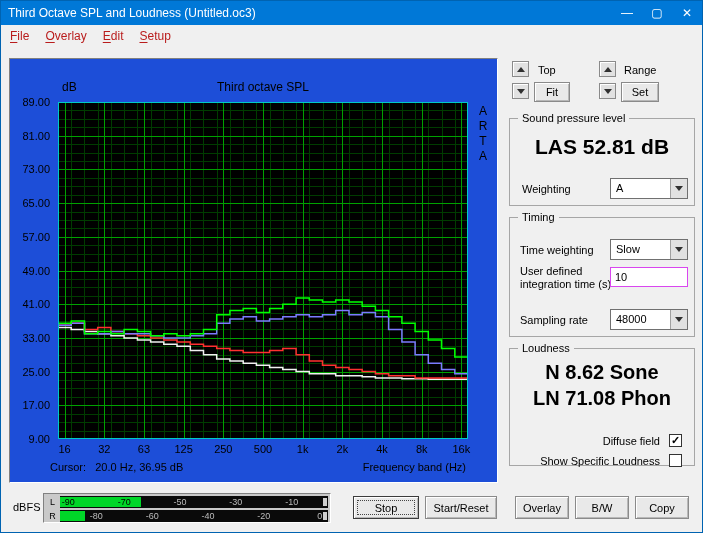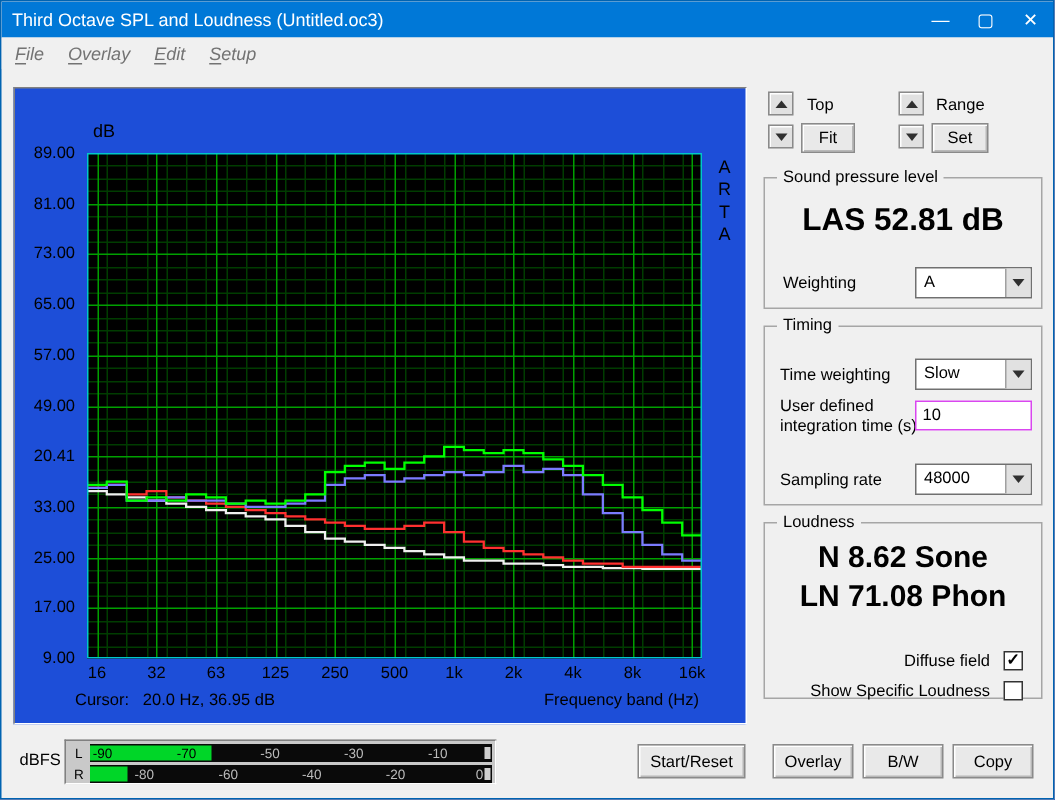--- a/index.html
+++ b/index.html
@@ -12,21 +12,21 @@
   
   .titlebar{ position:absolute; top:0; left:0; right:0; height:24px; background:#0078d7;
     display:flex; align-items:center; color:#fff; }
   .titlebar .title{ flex:1; font-size:12px; padding-left:7px; white-space:nowrap; overflow:hidden; }
   .win-controls{ display:flex; height:100%; }
   .win-btn{ width:30px; height:100%; display:flex; align-items:center; justify-content:center;
     font-size:12px; color:#fff; cursor:default; }
   
   .menubar{ position:absolute; top:24px; left:0; right:0; height:21px; background:#f0f0f0;
     display:flex; align-items:center; font-size:12px; padding-left:1px; }
-  .menu-item{ padding:2px 8px; color:#737373;font-style:italic; }
+  .menu-item{ padding:2px 8px; color:#b91c1c; }
   .menu-item u{ text-underline-offset:2px; }
   
   .chart-panel{ position:absolute; left:8px; top:57px; width:489px; height:425px;
     background:#1d4ed8; border:1px solid; border-color:#808080 #ffffff #ffffff #808080; }
   .plot-title{ position:absolute; top:21px; left:48px; width:410px; text-align:center;
     font-size:12px; color:#000; }
   .plot-unit{ position:absolute; top:21px; left:52px; font-size:12px; color:#000; }
   .plot-svg{ position:absolute; left:48px; top:43px; width:410px; height:337px; background:#000; display:block; }
   .y-tick{ position:absolute; right:447px; width:40px; text-align:right; font-size:11px; color:#000; }
   .x-tick{ position:absolute; top:384px; transform:translateX(-50%); font-size:11px; color:#000; }
@@ -92,28 +92,29 @@
 
   <div class="menubar" id="menuBar">
       <div class="menu-item"><u>F</u><span>i</span><span>l</span><span>e</span></div>
       <div class="menu-item"><u>O</u><span>v</span><span>e</span><span>r</span><span>l</span><span>a</span><span>y</span></div>
       <div class="menu-item"><u>E</u><span>d</span><span>i</span><span>t</span></div>
       <div class="menu-item"><u>S</u><span>e</span><span>t</span><span>u</span><span>p</span></div>
     </div>
 
   <div class="chart-panel">
     <div class="plot-unit">dB</div>
+    <div class="plot-title">Third octave SPL</div>
     <div id="yLabels">
         <div class="y-tick" style="top: 37px;">89.00</div>
         <div class="y-tick" style="top: 70.7px;">81.00</div>
         <div class="y-tick" style="top: 104.4px;">73.00</div>
         <div class="y-tick" style="top: 138.1px;">65.00</div>
         <div class="y-tick" style="top: 171.8px;">57.00</div>
         <div class="y-tick" style="top: 205.5px;">49.00</div>
-        <div class="y-tick" style="top: 239.2px;">20.41</div>
+        <div class="y-tick" style="top: 239.2px;">41.00</div>
         <div class="y-tick" style="top: 272.9px;">33.00</div>
         <div class="y-tick" style="top: 306.6px;">25.00</div>
         <div class="y-tick" style="top: 340.3px;">17.00</div>
         <div class="y-tick" style="top: 374px;">9.00</div>
       </div>
     <svg id="plotSvg" class="plot-svg" viewBox="0 0 410 337">
         <line x1="0" y1="329.5" x2="410" y2="329.5" stroke="#003c00" stroke-width="1"></line>
         <line x1="0" y1="320.5" x2="410" y2="320.5" stroke="#003c00" stroke-width="1"></line>
         <line x1="0" y1="312.5" x2="410" y2="312.5" stroke="#003c00" stroke-width="1"></line>
         <line x1="0" y1="295.5" x2="410" y2="295.5" stroke="#003c00" stroke-width="1"></line>
@@ -308,20 +309,24 @@
           <span class="meter-tick" style="left: 13.5%;">-80</span>
           <span class="meter-tick" style="left: 34.4%;">-60</span>
           <span class="meter-tick" style="left: 55.2%;">-40</span>
           <span class="meter-tick" style="left: 76%;">-20</span>
           <span class="meter-tick" style="left: 96.9%;">0</span>
           <div class="meter-endcap"></div>
         </div>
       </div>
     </div>
 
+  <div class="btn default-btn" style="left:352px; top:495px; width:66px; height:23px;">
+    <span>Stop</span>
+    <span class="focus-rect"></span>
+  </div>
   <div class="btn" style="left:424px; top:495px; width:72px; height:23px;">
       <span>Start/Reset</span>
     </div>
   <div class="btn" style="left:514px; top:495px; width:54px; height:23px;">
       <span>Overlay</span>
     </div>
   <div class="btn" style="left:574px; top:495px; width:54px; height:23px;">
       <span>B/W</span>
     </div>
   <div class="btn" style="left:634px; top:495px; width:54px; height:23px;">

